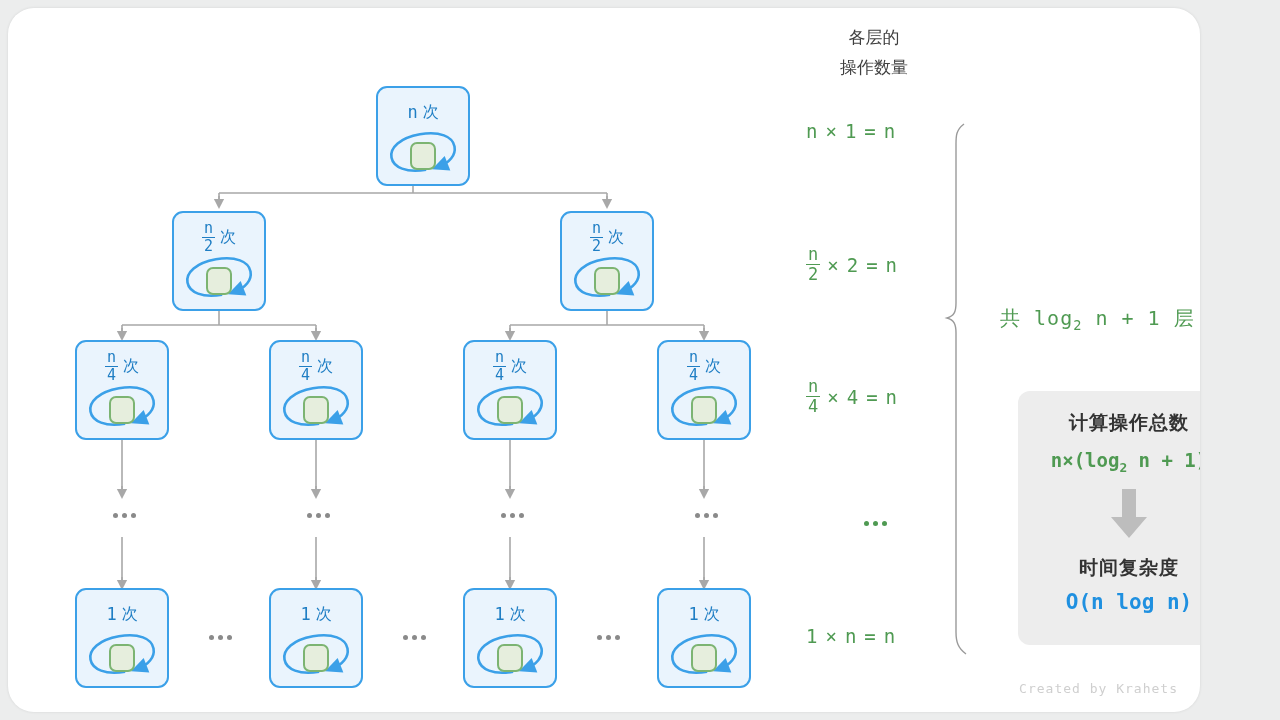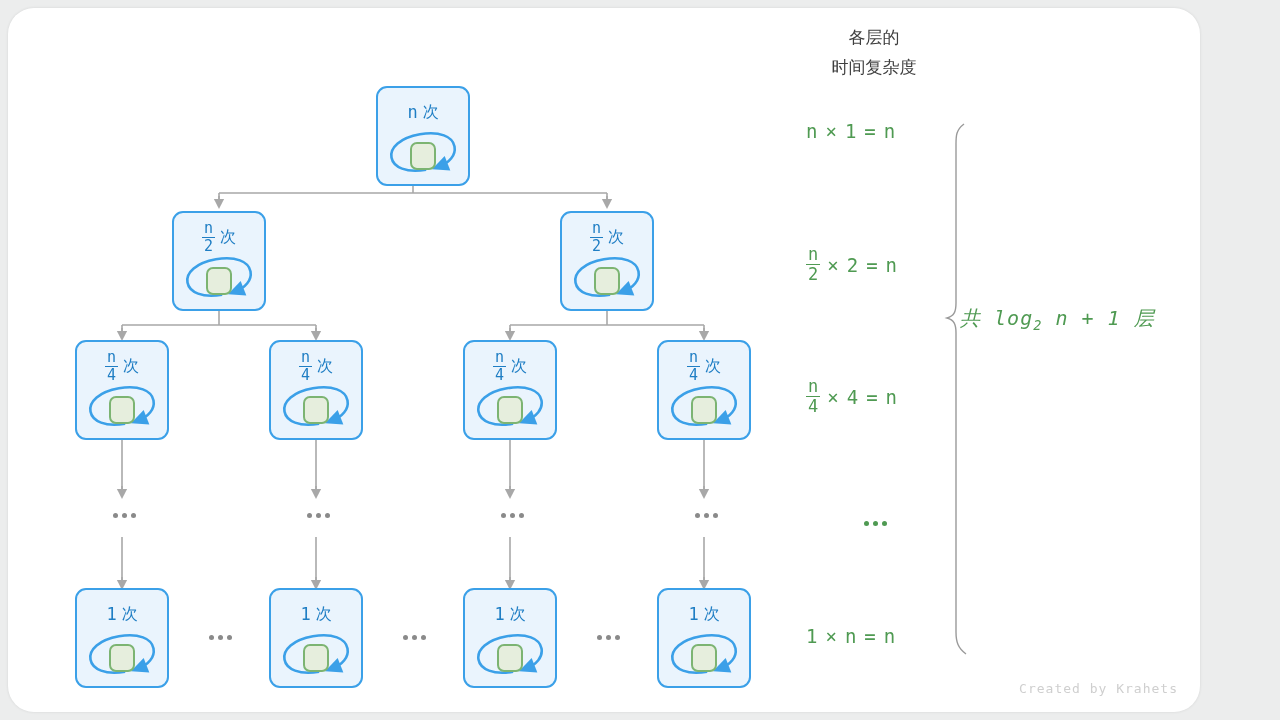--- a/index.html
+++ b/index.html
@@ -171,21 +171,21 @@
     letter-spacing: 1px;
   }
   svg { display: block; }
 </style>
 </head>
 <body>
 
 <div id="canvas">
 
   <div class="hdr" style="left:806px; top:18px; width:120px;">各层的</div>
-  <div class="hdr" style="left:806px; top:48px; width:120px;">时间复杂度</div>
+  <div class="hdr" style="left:806px; top:48px; width:120px;">操作数量</div>
 
   <svg class="abs" style="left:0; top:0;" width="1264" height="704">
     <defs>
       <marker id="ah" markerWidth="9" markerHeight="9" refX="4.2" refY="4.2" orient="auto">
         <path d="M1,1 L7.4,4.2 L1,7.4 z" fill="#a8a8a8"></path>
       </marker>
       <marker id="ahb" markerWidth="9" markerHeight="9" refX="4.2" refY="4.2" orient="auto">
         <path d="M1,1.2 L7.4,4.2 L1,7.2 z" fill="#3ba0e8"></path>
       </marker>
     </defs>
@@ -472,23 +472,36 @@
     </div>
 
   <div class="eq" style="left:798px; top:617px;">
     <span>1</span>
     <span>×</span>
     <span>n</span>
     <span>=</span>
     <span>n</span>
   </div>
 
-  <div class="brace-label" style="left:952px; top:297px;font-style:italic;">
+  <div class="brace-label" style="left:992px; top:297px;">
     <span class="cjk">共</span>
     <span>log</span><sub>2</sub>
     <span>n + 1</span>
     <span class="cjk">层</span>
   </div>
 
+  <div id="infobox">
+    <div class="t1">计算操作总数</div>
+    <div class="f1">
+      <span>n×(log</span><sub>2</sub><span> n + 1)</span>
+    </div>
+    <div class="arrowbox">
+      <svg width="40" height="54" viewBox="0 0 40 54">
+        <path d="M13,2 H27 V30 H38 L20,51 L2,30 H13 Z" fill="#bdbdbd"></path>
+      </svg>
+    </div>
+    <div class="t2">时间复杂度</div>
+    <div class="f2">O(n log n)</div>
+  </div>
 
   <div id="footer">Created by Krahets</div>
 
 </div>
 
 </body></html>

